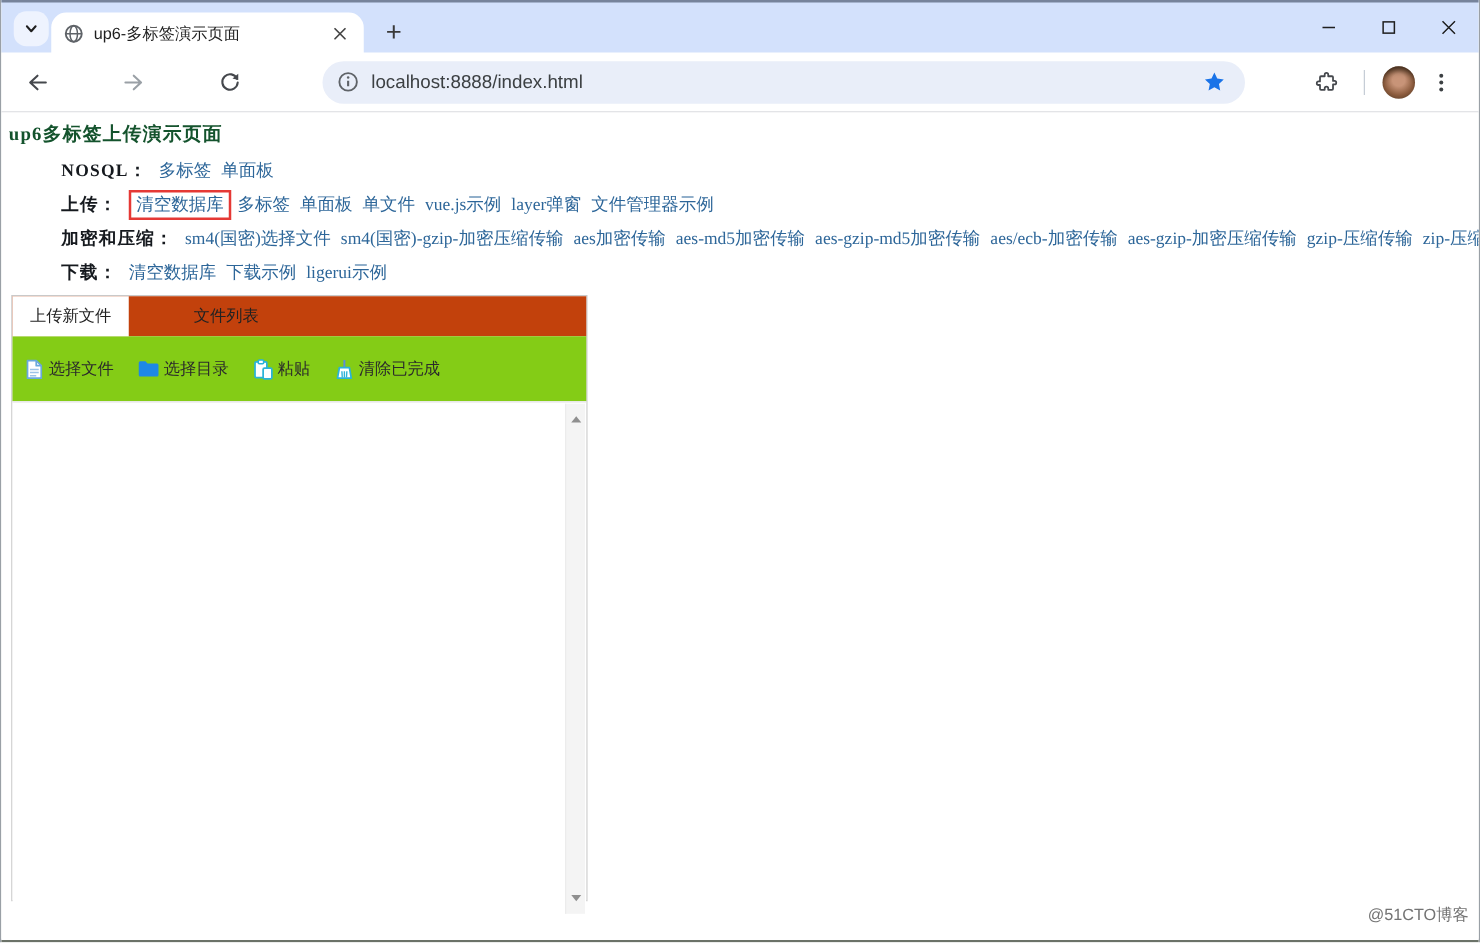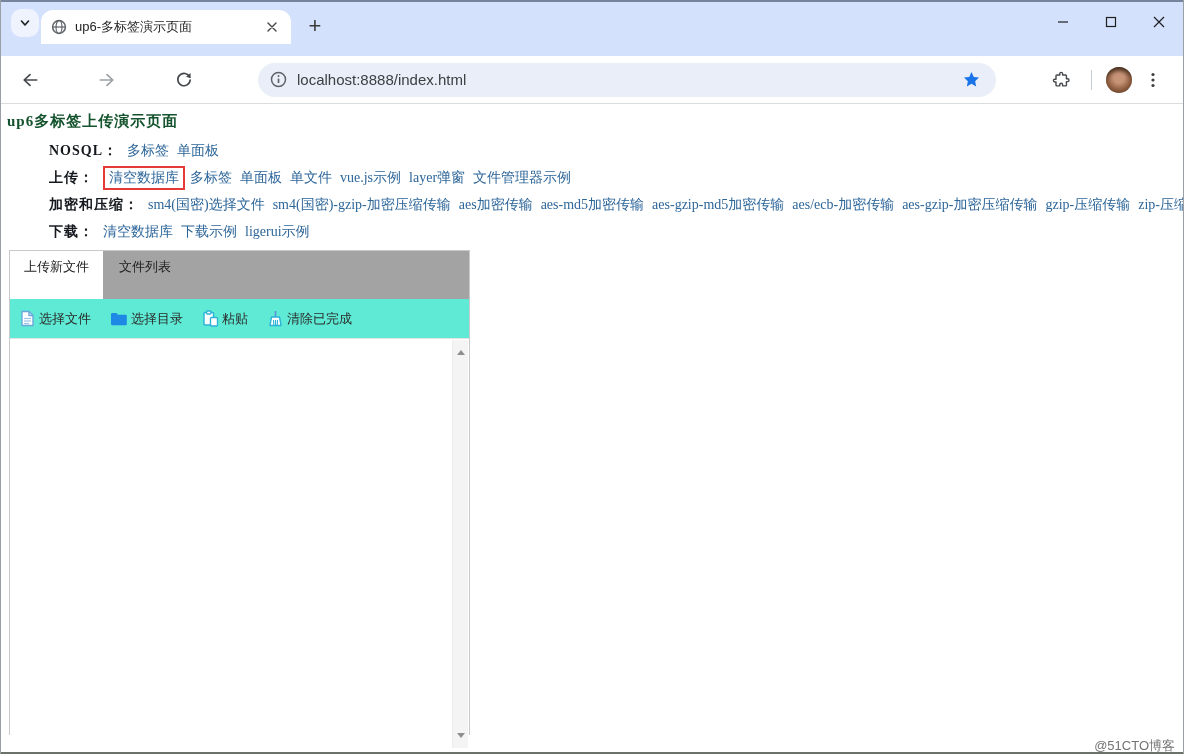--- a/index.html
+++ b/index.html
@@ -5,21 +5,21 @@
   * { margin:0; padding:0; box-sizing:border-box; }
   html,body { background:#fff; }
   .window {
     position:relative; width:1184px; height:754px; overflow:hidden;
     font-family:"Liberation Sans","DejaVu Sans",sans-serif;
     background:#fff;
     border-left:1px solid #9aa0a6; border-right:1px solid #9aa0a6;
   }
   
   .tabstrip {
-    position:relative; height:56px; background:#d3e1fc;
+    position:relative; height:42px; background:#d3e1fc;
     border-top:2px solid #76839b;
   }
   .tab-search-btn {
     position:absolute; left:10px; top:7px; width:28px; height:28px;
     background:#eef3fe; border-radius:10px;
     display:flex; align-items:center; justify-content:center; cursor:pointer;
   }
   .tab {
     position:absolute; left:40px; top:8px; width:250px; height:34px;
     background:#fff; border-radius:12px 12px 0 0;
@@ -73,25 +73,25 @@
   .demo-row { display:flex; align-items:center; height:27px; white-space:nowrap; font-size:14px; }
   .row-label { font-weight:bold; color:#15191e; margin-right:9px; letter-spacing:1px; }
   .demo-link { color:#2d6699; margin-right:8px; text-decoration:none; cursor:pointer; }
   .demo-link.boxed { border:2px solid #e53935; padding:1px 4px; margin-right:5px; }
   
   .panel {
     position:absolute; left:8px; top:146px; width:461px; height:485px;
     border:1px solid #c9c9c9; background:#fff;
     font-family:"Liberation Sans","DejaVu Sans",sans-serif;
   }
-  .panel-tabs { height:48px; background:#a3a3a3; display:flex; }
+  .panel-tabs { height:32px; background:#c2410c; display:flex;gap:36px; }
   .ptab { min-width:84px; padding:0 14px; line-height:32px; text-align:center;
     font-size:13px; color:#222; cursor:pointer; }
   .ptab.active { background:#fff; }
-  .panel-toolbar { height:39px; background:#5eead4; display:flex; align-items:center;
+  .panel-toolbar { height:52px; background:#84cc16; display:flex; align-items:center;
     padding-left:9px; }
   .ptool-btn { display:flex; align-items:center; margin-right:19px; cursor:pointer; }
   .ptool-btn .lbl { font-size:13px; color:#2b2b2b; margin-left:3px; }
   .panel-content { position:relative; height:411px; background:#fff; border-top:1px solid #e2e2e2; }
   .vscroll {
     position:absolute; top:1px; right:1px; width:16px; height:calc(100% - 2px);
     background:#f4f4f4; border-left:1px solid #ececec;
   }
   .scroll-up, .scroll-down { position:absolute; left:4px; width:0; height:0;
     border-left:4px solid transparent; border-right:4px solid transparent; cursor:pointer; }

